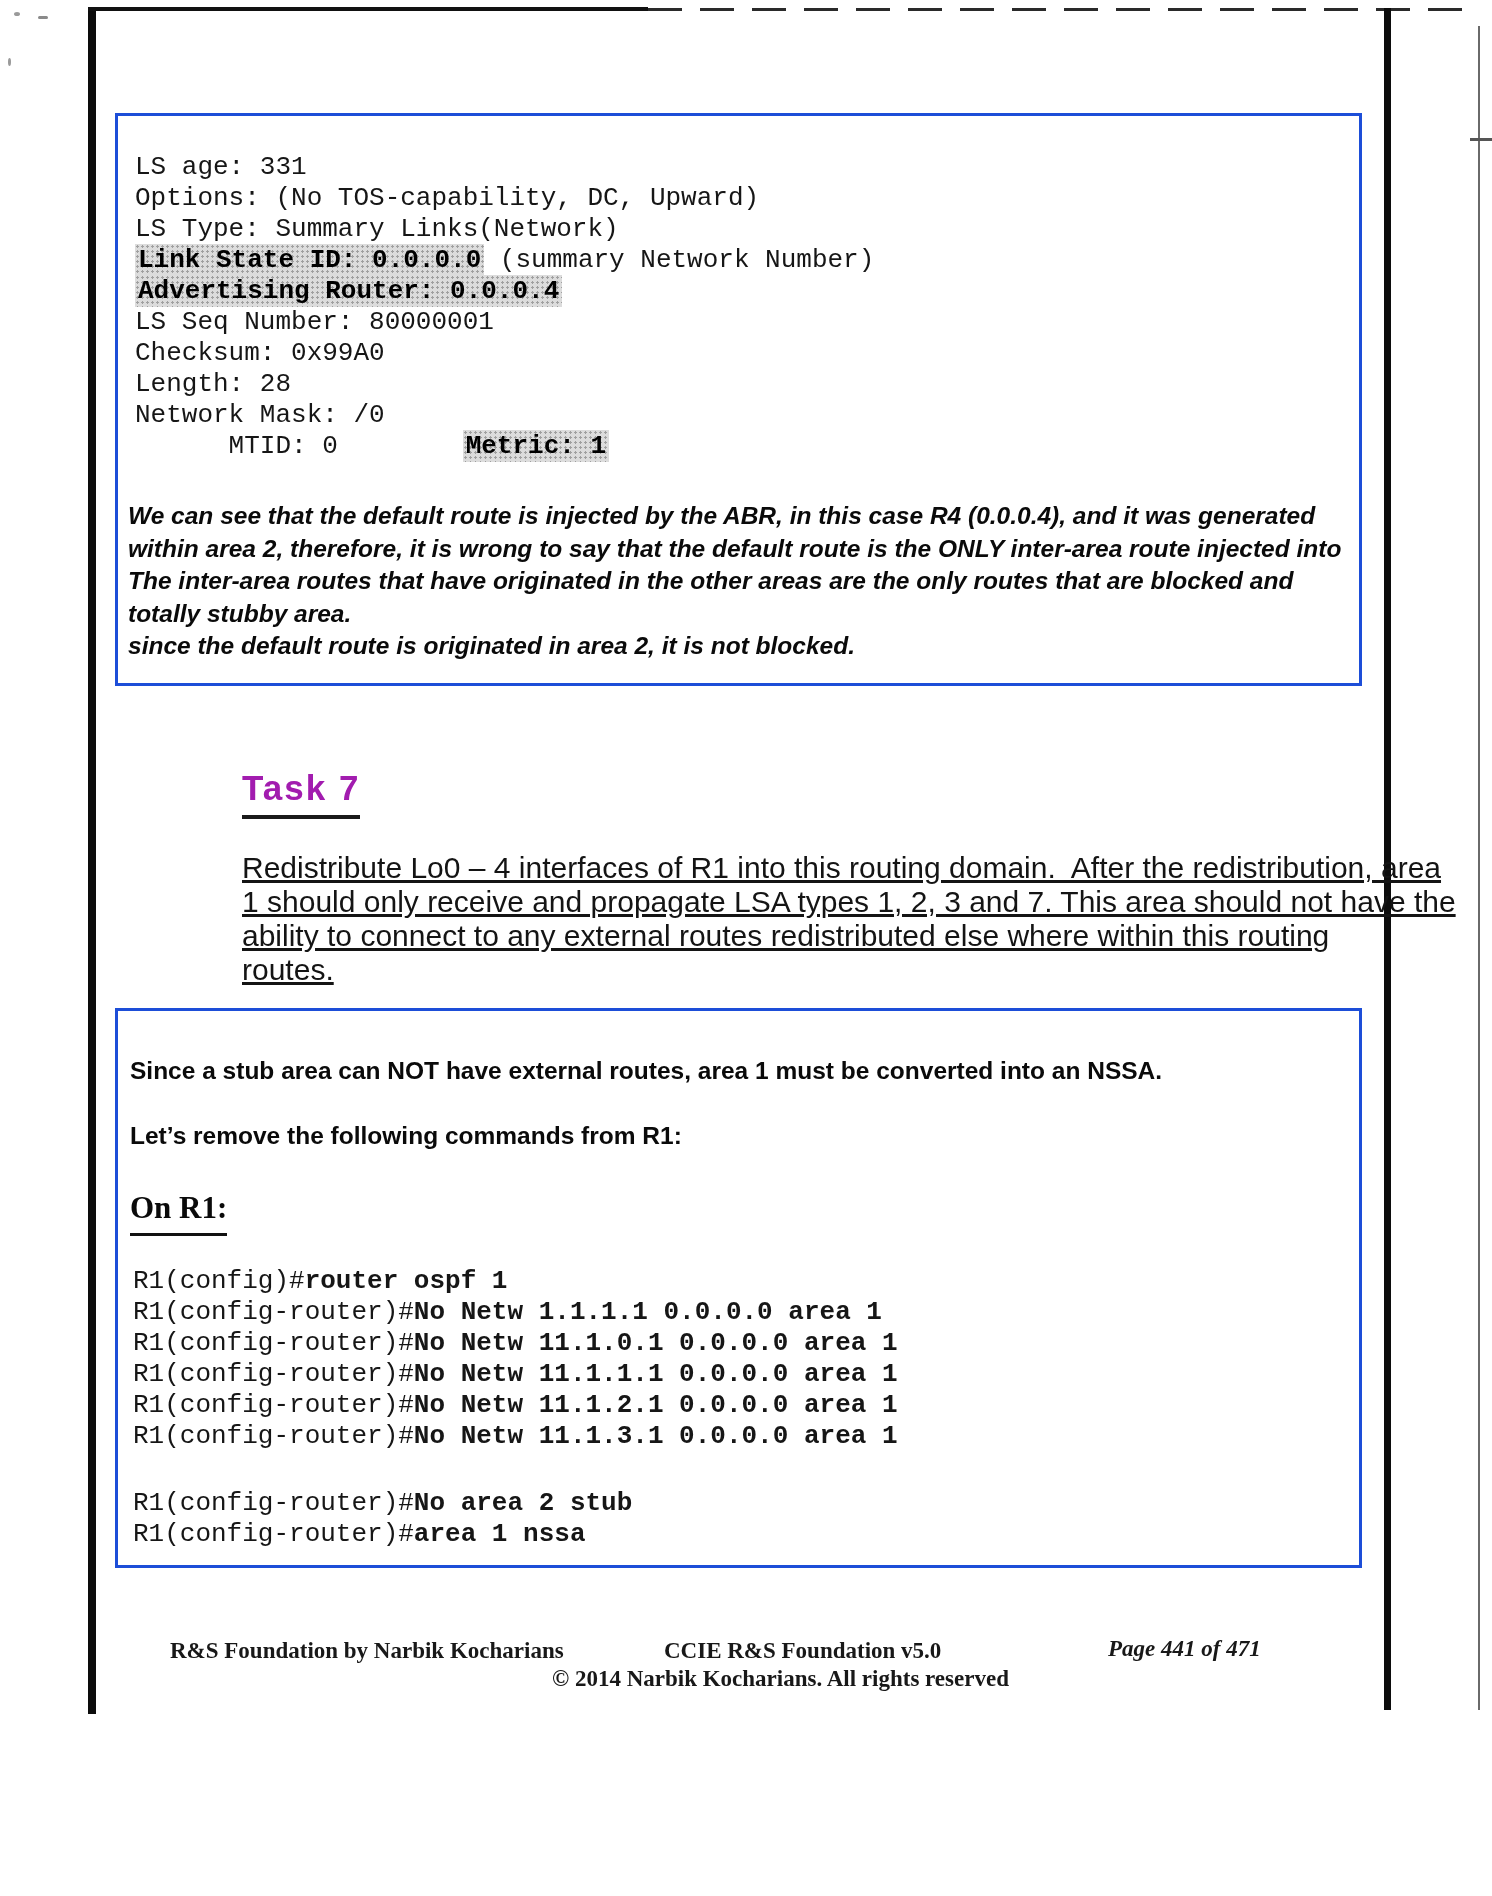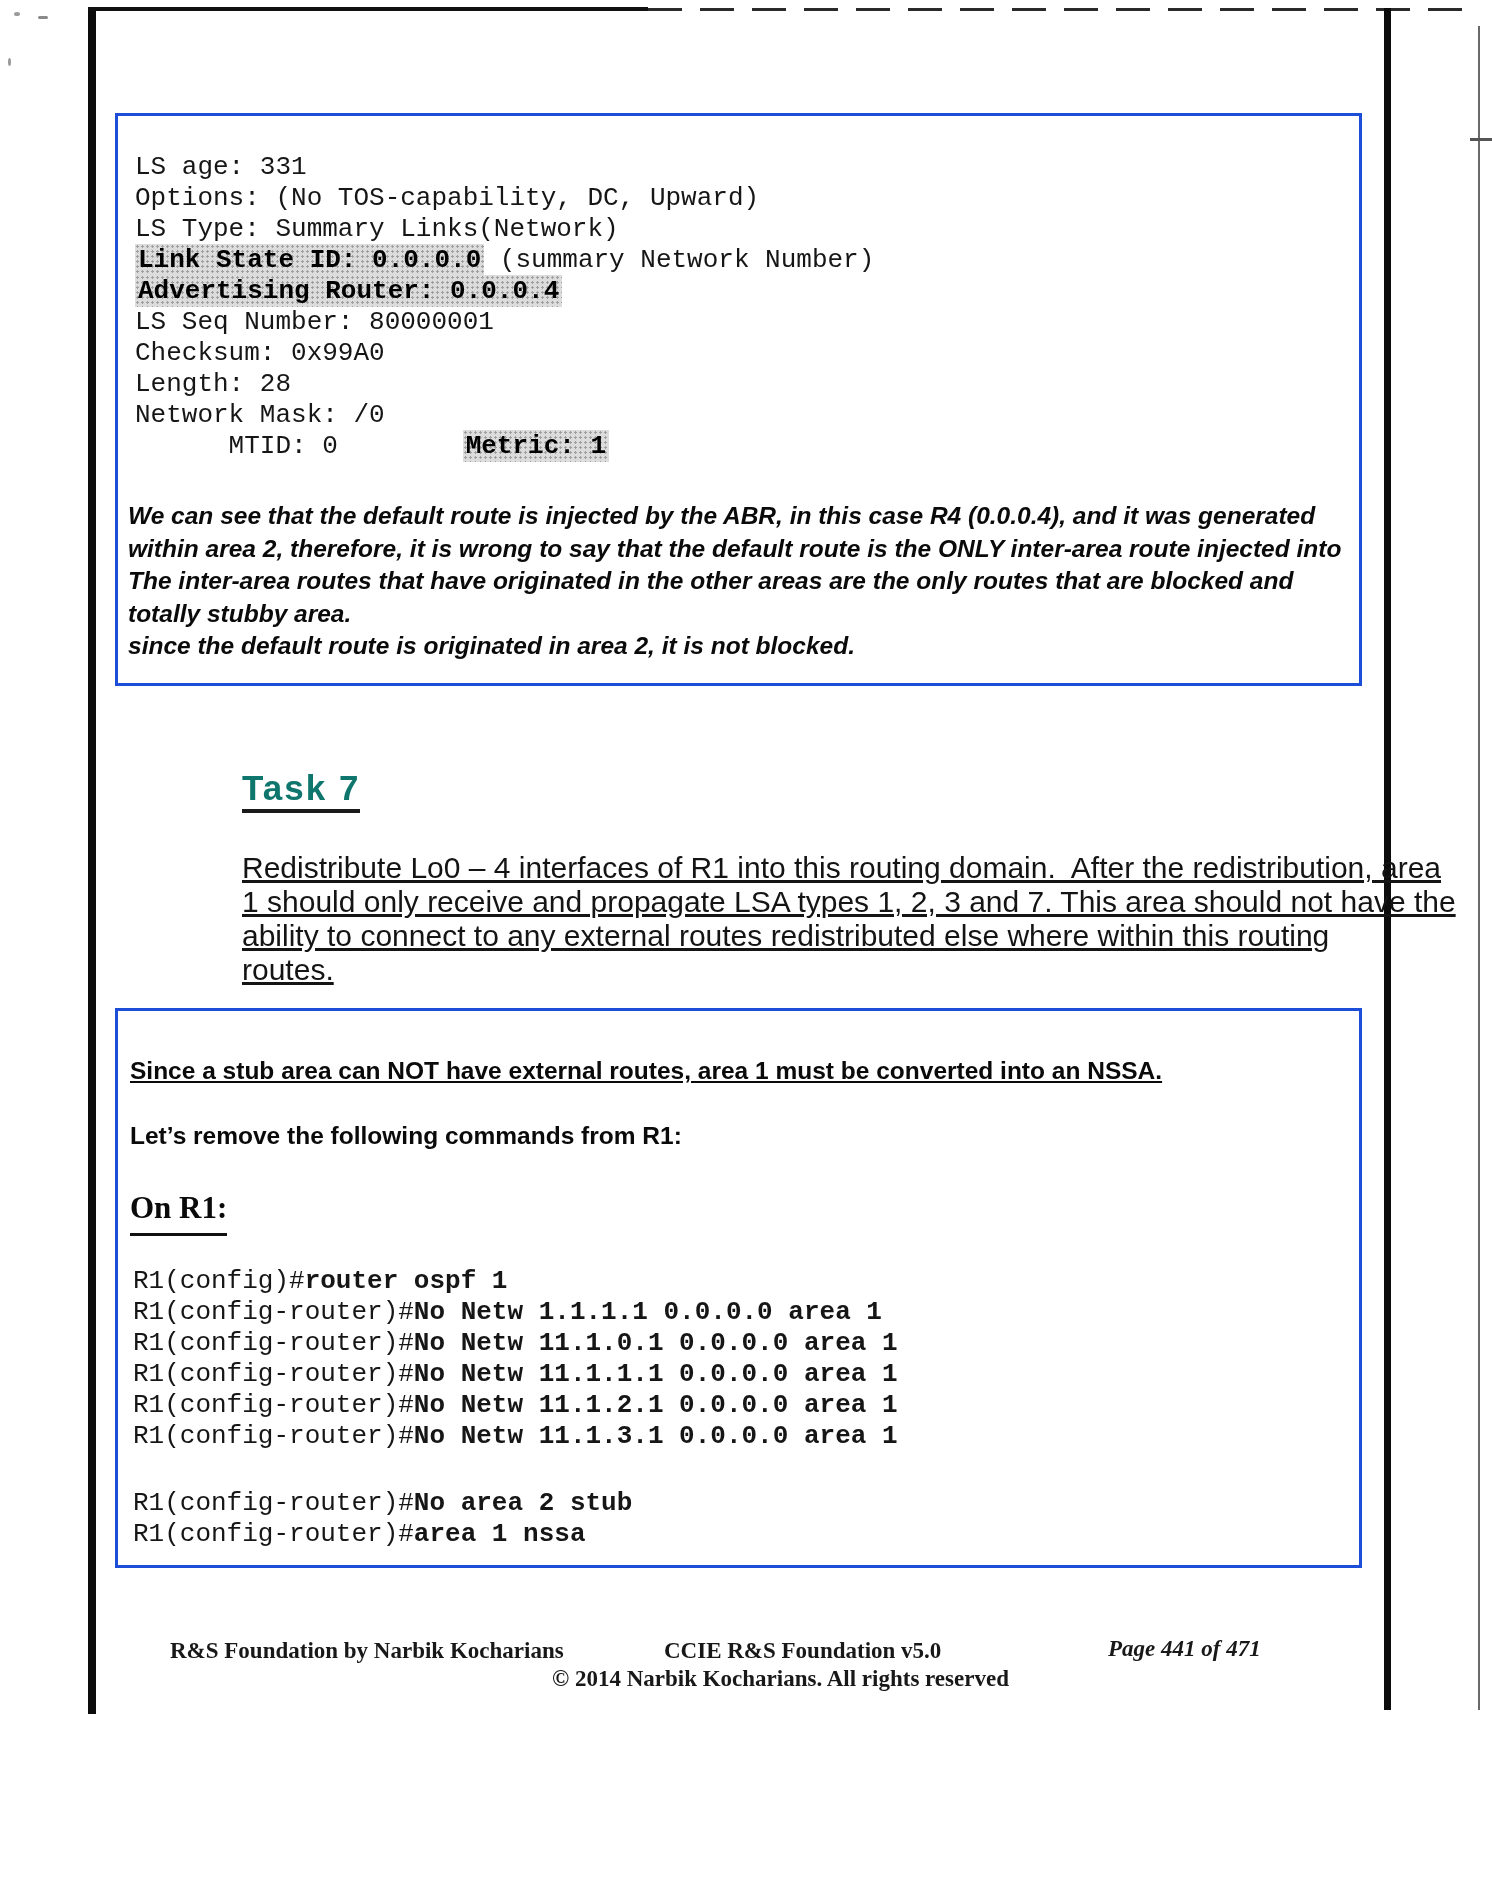--- a/index.html
+++ b/index.html
@@ -41,29 +41,29 @@
     background-size:5px 5px;
     padding:1px 3px;
   }
   
   .expl{margin:38px 28px 0 10px;}
   .expl-line{font-weight:bold;font-size:24.5px;line-height:32.5px;height:32.5px;white-space:pre;color:#0a0a0a;font-style:italic;}
 
   
   .task-heading{
     position:absolute;left:242px;top:768px;
-    font-size:35px;font-weight:bold;letter-spacing:2px;color:#0f766e;
-    border-bottom:4px solid #1a1a1a;padding-bottom:1px;display:inline-block;
+    font-size:35px;font-weight:bold;letter-spacing:2px;color:#a21caf;
+    border-bottom:4px solid #1a1a1a;padding-bottom:7px;display:inline-block;
   }
   .task-para{position:absolute;left:242px;top:851px;}
   .task-line{font-size:30px;line-height:34px;height:34px;white-space:pre;color:#141414;text-decoration:underline;}
 
   
   .note-line{font-weight:bold;font-size:24.5px;height:32px;white-space:pre;color:#0a0a0a;margin-left:12px;}
-  .note1{margin-top:46px;text-decoration:underline;}
+  .note1{margin-top:46px;}
   .note2{margin-top:33px;}
   .onr1-heading{
     font-family:"Liberation Serif",serif;font-weight:bold;font-size:31px;color:#0a0a0a;
     margin:36px 0 0 12px;display:inline-block;border-bottom:3px solid #111;padding-bottom:7px;
   }
   .cmd-group1{margin:30px 0 0 15px;}
   .cmd-group2{margin:36px 0 0 15px;}
   .cmd-prompt{font-weight:normal;}
   .cmd-text{font-weight:bold;}
 

